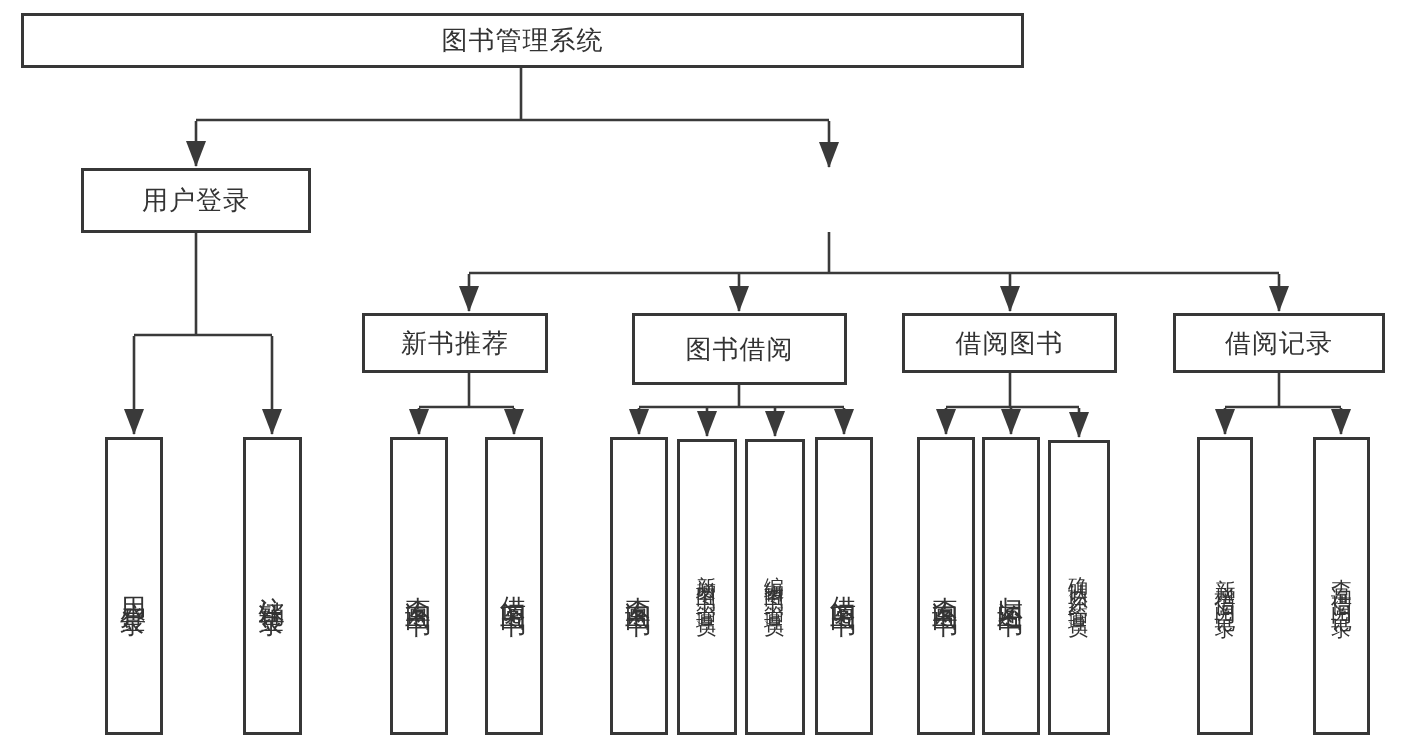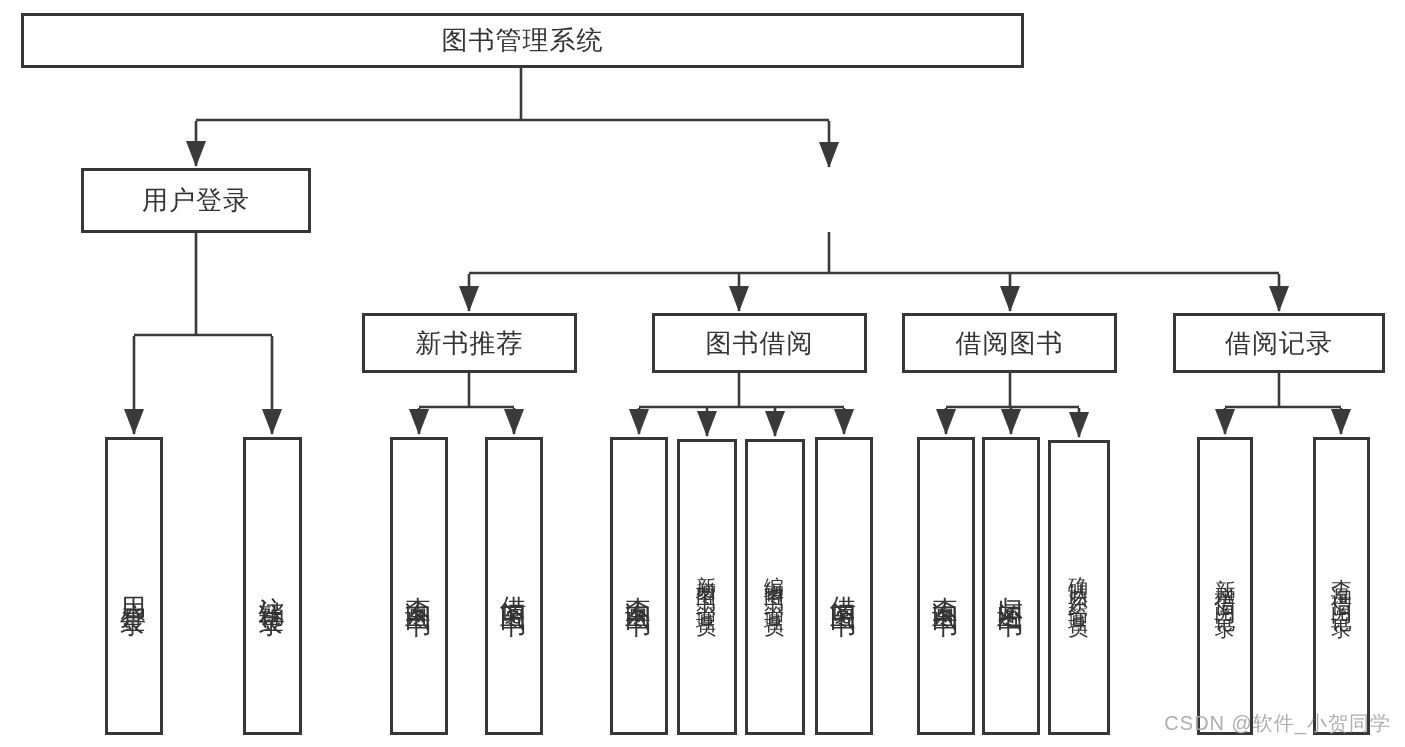--- a/index.html
+++ b/index.html
@@ -77,22 +77,22 @@
       <path d="M1079,408 V437"></path>
       <path d="M1225,408 V434"></path>
       <path d="M1341,408 V434"></path>
     </g>
   </svg>
 
   <div class="box h-box" style="left:21px;top:13px;width:1003px;height:55px;">图书管理系统</div>
 
   <div class="box h-box" style="left:81px;top:168px;width:230px;height:65px;">用户登录</div>
 
-  <div class="box h-box" style="left:362px;top:313px;width:215px;height:60px;">新书推荐</div>
-  <div class="box h-box" style="left:652px;top:313px;width:215px;height:60px;">图书借阅</div>
+  <div class="box h-box" style="left:362px;top:313px;width:186px;height:60px;">新书推荐</div>
+  <div class="box h-box" style="left:632px;top:313px;width:215px;height:72px;">图书借阅</div>
   <div class="box h-box" style="left:902px;top:313px;width:215px;height:60px;">借阅图书</div>
   <div class="box h-box" style="left:1173px;top:313px;width:212px;height:60px;">借阅记录</div>
 
   <div class="box v-box v4" style="left:105px;top:437px;width:58px;height:298px;">
     <span>用户登录</span>
   </div>
   <div class="box v-box v4" style="left:243px;top:437px;width:59px;height:298px;">
     <span>注销登录</span>
   </div>
 
@@ -126,14 +126,13 @@
     <span>确认归还（管理员）</span>
   </div>
 
   <div class="box v-box v6" style="left:1197px;top:437px;width:56px;height:298px;">
     <span>新增借阅记录</span>
   </div>
   <div class="box v-box v6" style="left:1313px;top:437px;width:57px;height:298px;">
     <span>查询借阅记录</span>
   </div>
 
-  <div class="watermark">CSDN @软件_小贺同学</div>
 </div>
 
 </body></html>

